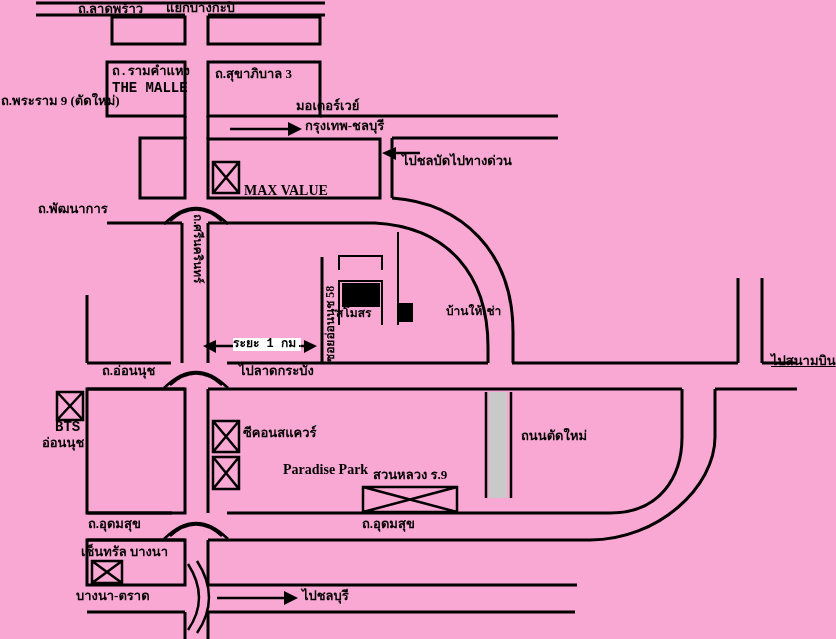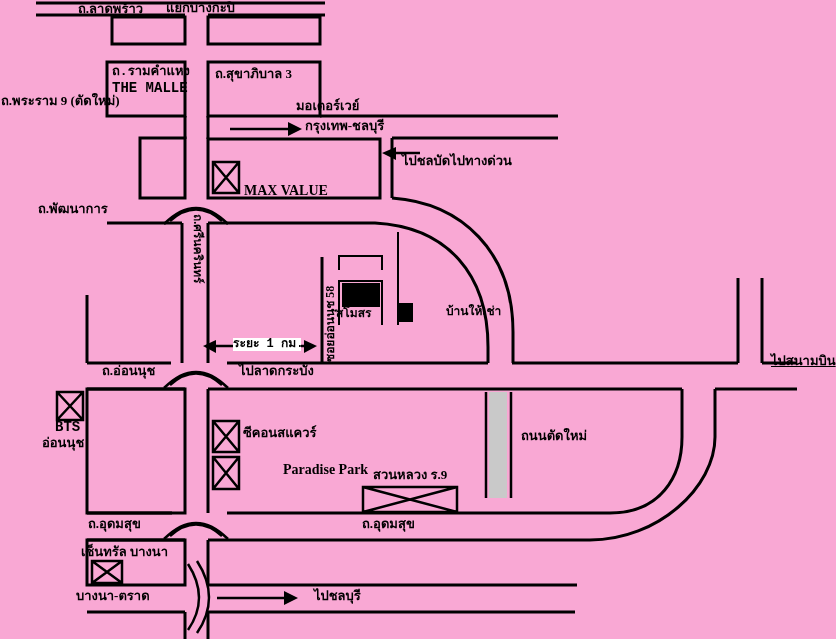--- a/index.html
+++ b/index.html
@@ -137,15 +137,15 @@
   <div class="lbl center" style="left:55px;top:420px;width:30px;font-size:14px;">BTS</div>
   <div class="lbl center" style="left:42px;top:437px;width:56px;">อ่อนนุช</div>
   <div class="lbl" style="left:243px;top:426px;">ซีคอนสแควร์</div>
   <div class="lbl" style="left:243px;top:462px;font-size:14px;margin-left:40px;">Paradise Park</div>
   <div class="lbl" style="left:373px;top:468px;">สวนหลวง ร.9</div>
   <div class="lbl" style="left:521px;top:429px;">ถนนตัดใหม่</div>
   <div class="lbl" style="left:88px;top:517px;">ถ.อุดมสุข</div>
   <div class="lbl" style="left:362px;top:517px;">ถ.อุดมสุข</div>
   <div class="lbl" style="left:62px;top:545px;padding-left:19px;">เซ็นทรัล บางนา</div>
   <div class="lbl" style="left:76px;top:589px;">บางนา-ตราด</div>
-  <div class="lbl" style="left:314px;top:589px;">ไปชลบุรี</div>
+  <div class="lbl" style="left:302px;top:589px;">ไปชลบุรี</div>
 
 </div>
 
 </body></html>

